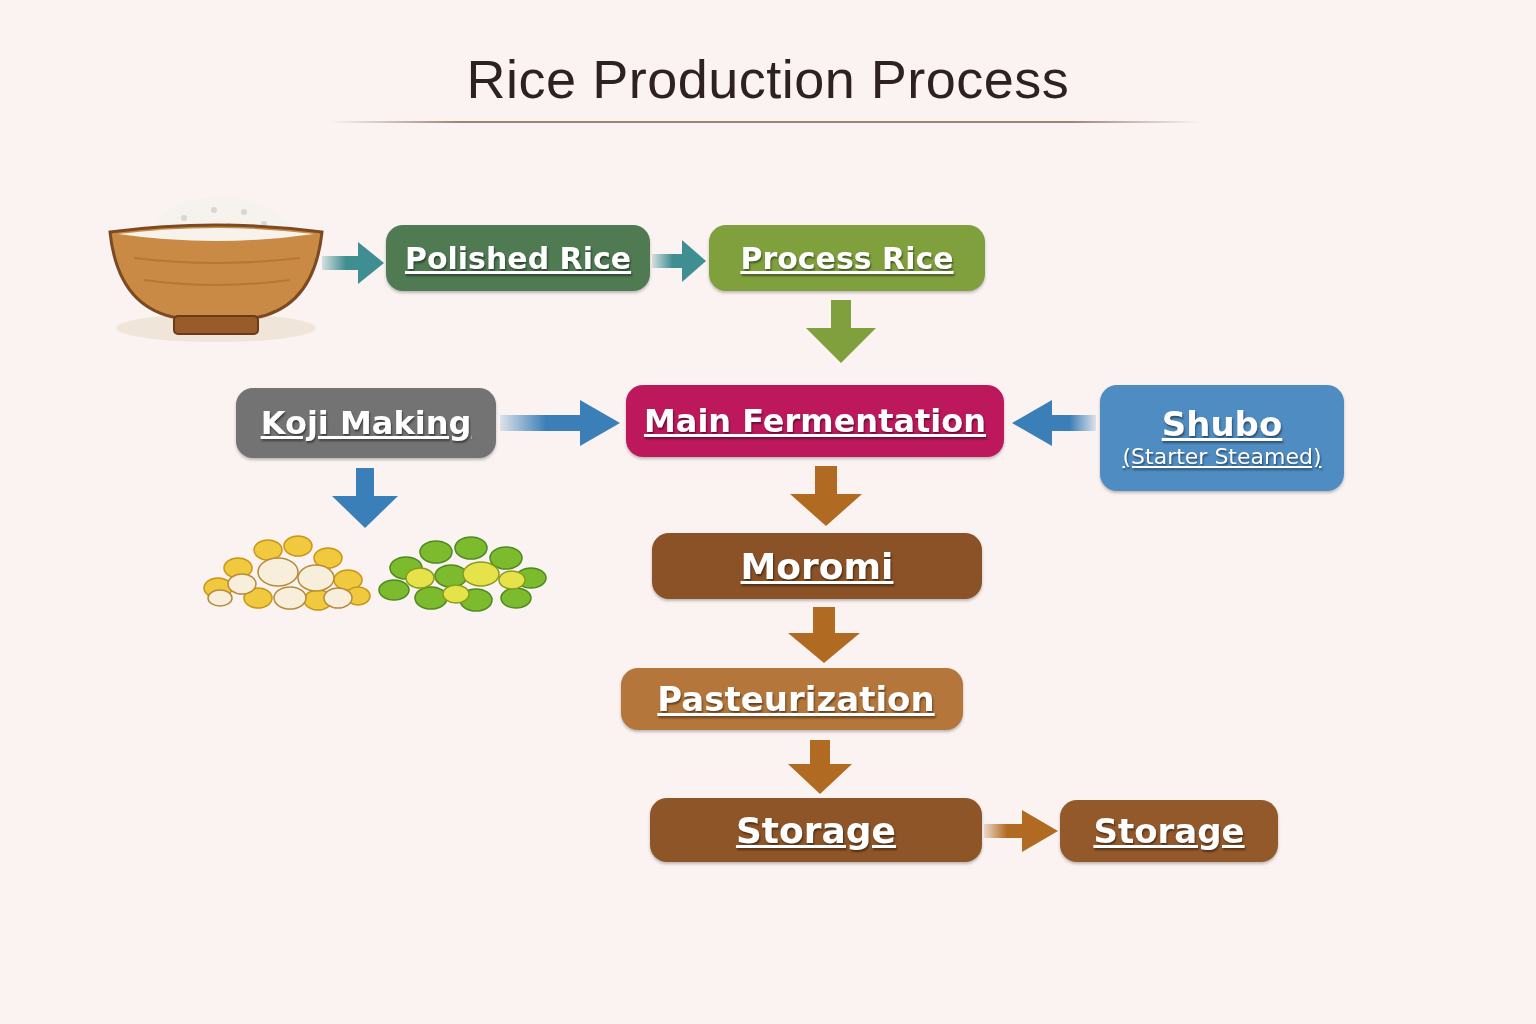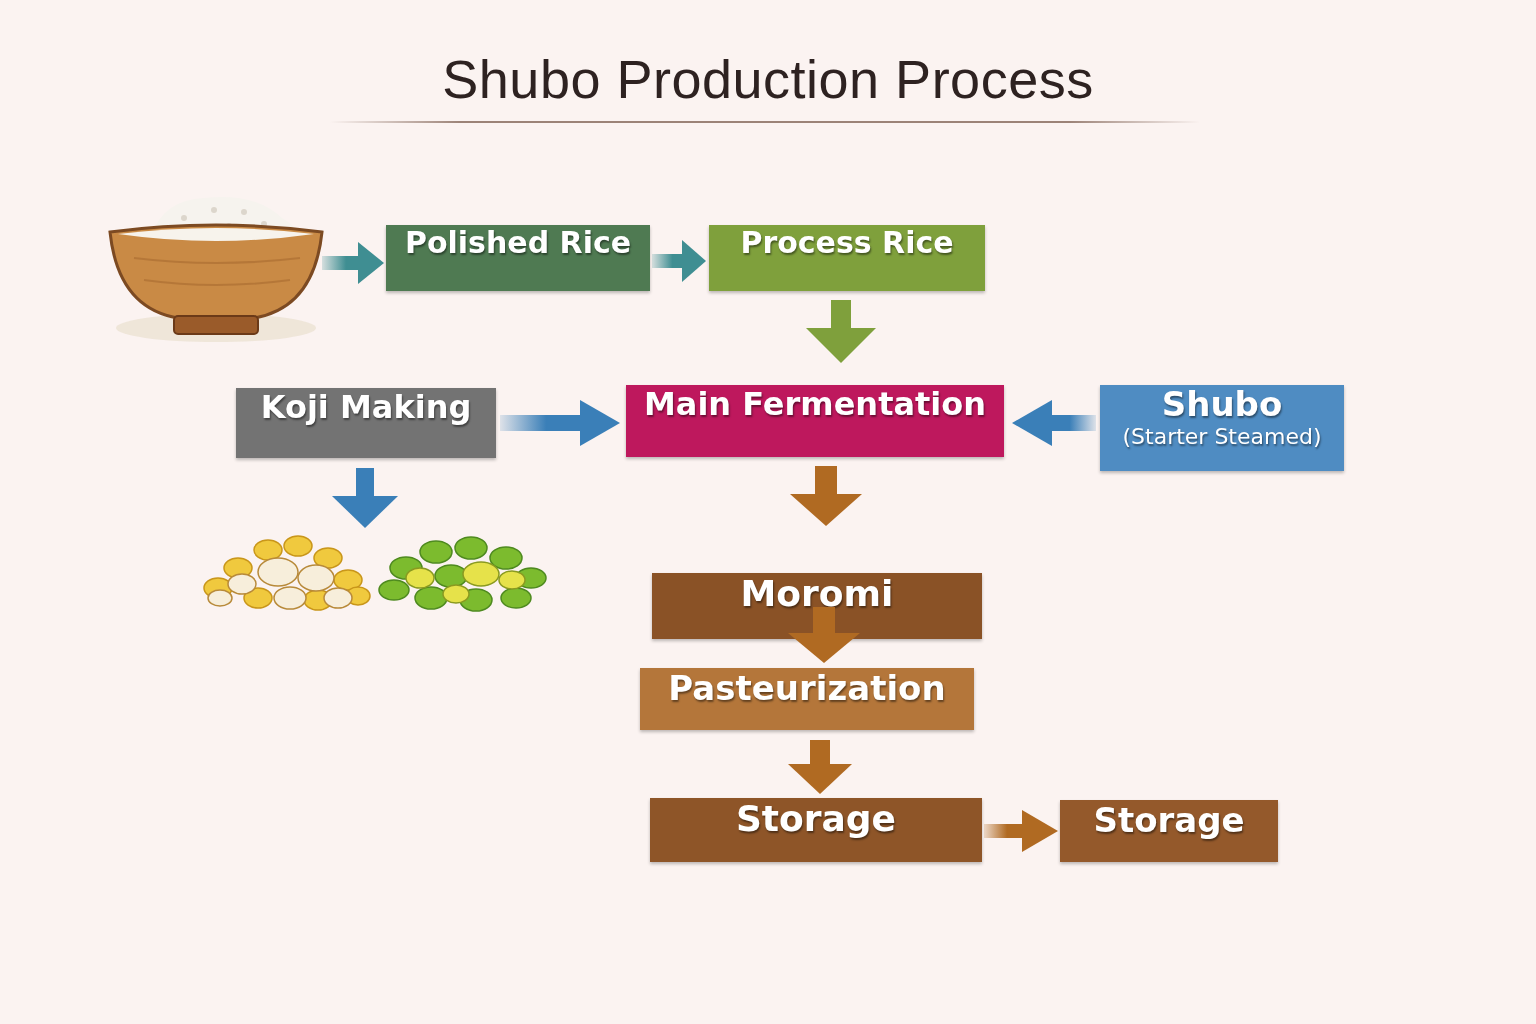--- a/index.html
+++ b/index.html
@@ -11,34 +11,35 @@
   .title {
     position:absolute; left:0; width:1536px; top:48px; text-align:center;
     font-family:"Liberation Sans", sans-serif; font-size:54px; color:#2e2221;
     letter-spacing:0.5px;
   }
   .title-rule {
     position:absolute; left:330px; width:870px; top:121px; height:2px;
     background:linear-gradient(90deg, rgba(160,130,120,0), #9c8378 15%, #9c8378 85%, rgba(160,130,120,0));
   }
   .box {
-    position:absolute; border-radius:0; color:#fff; display:flex; flex-direction:column;
-    align-items:center; text-align:center;
+    position:absolute; border-radius:17px; color:#fff; display:flex; flex-direction:column;
+    align-items:center; justify-content:center; text-align:center;
     font-family:"DejaVu Sans", sans-serif; font-weight:bold;
     text-shadow:1px 2px 2px rgba(0,0,0,0.45);
     box-shadow:0 2px 3px rgba(0,0,0,0.25);
+    text-decoration:underline;
   }
   .box span { display:block; }
   .arrow { position:absolute; }
   .arrow svg { display:block; }
 </style>
 </head>
 <body>
 
-<div class="title">Shubo Production Process</div>
+<div class="title">Rice Production Process</div>
 <div class="title-rule"></div>
 
 <div style="position:absolute;left:104px;top:188px;width:224px;height:160px;">
   <svg width="224" height="160" viewBox="0 0 224 160">
     <ellipse cx="112" cy="140" rx="100" ry="14" fill="#eadfcf" opacity="0.7"></ellipse>
     <path d="M 48 46 Q 60 12 100 10 Q 150 4 178 30 Q 196 40 190 50 Z" fill="#f6f3ee"></path>
     <g fill="#dcd6cc">
       <circle cx="80" cy="30" r="3"></circle>
         <circle cx="110" cy="22" r="3"></circle>
         <circle cx="140" cy="24" r="3"></circle>
@@ -124,21 +125,21 @@
         <linearGradient id="gB2" x1="1" x2="0">
           <stop offset="0" stop-color="#3a7fb8" stop-opacity="0.15"></stop>
           <stop offset="0.55" stop-color="#3a7fb8"></stop>
         </linearGradient>
       </defs>
     <rect x="36" y="17" width="48" height="16" fill="url(#gB2)"></rect>
     <polygon points="40,2 0,25 40,48" fill="#3a7fb8"></polygon>
   </svg>
 </div>
 
-<div class="box" style="left:1100px;top:385px;width:244px;height:86px;background:#4f8cc2;">
+<div class="box" style="left:1100px;top:385px;width:244px;height:106px;background:#4f8cc2;">
   <span style="font-size:34px;line-height:38px;">Shubo</span>
   <span style="font-size:22px;line-height:28px;font-weight:normal;">(Starter Steamed)</span>
 </div>
 
 <div class="arrow" style="left:332px;top:468px;">
   <svg width="66" height="62" viewBox="0 0 66 62">
     <rect x="24" y="0" width="18" height="30" fill="#3a7fb8"></rect>
     <polygon points="0,28 66,28 33,60" fill="#3a7fb8"></polygon>
   </svg>
 </div>
@@ -189,32 +190,32 @@
   </svg>
 </div>
 
 <div class="arrow" style="left:790px;top:466px;">
   <svg width="72" height="62" viewBox="0 0 72 62">
     <rect x="25" y="0" width="22" height="30" fill="#b06a22"></rect>
     <polygon points="0,28 72,28 36,60" fill="#b06a22"></polygon>
   </svg>
 </div>
 
-<div class="box" style="left:652px;top:533px;width:330px;height:66px;background:#8a5226;font-size:36px;margin-top:40px;">
+<div class="box" style="left:652px;top:533px;width:330px;height:66px;background:#8a5226;font-size:36px;">
   <span>Moromi</span>
 </div>
 
 <div class="arrow" style="left:788px;top:607px;">
   <svg width="72" height="58" viewBox="0 0 72 58">
     <rect x="25" y="0" width="22" height="28" fill="#b06a22"></rect>
     <polygon points="0,26 72,26 36,56" fill="#b06a22"></polygon>
   </svg>
 </div>
 
-<div class="box" style="left:640px;top:668px;width:334px;height:62px;background:#b4763a;font-size:34px;">
+<div class="box" style="left:621px;top:668px;width:334px;height:62px;background:#b4763a;font-size:34px;padding-left:8px;">
   <span>Pasteurization</span>
 </div>
 
 <div class="arrow" style="left:788px;top:740px;">
   <svg width="64" height="56" viewBox="0 0 64 56">
     <rect x="22" y="0" width="20" height="26" fill="#b06a22"></rect>
     <polygon points="0,24 64,24 32,54" fill="#b06a22"></polygon>
   </svg>
 </div>
 

